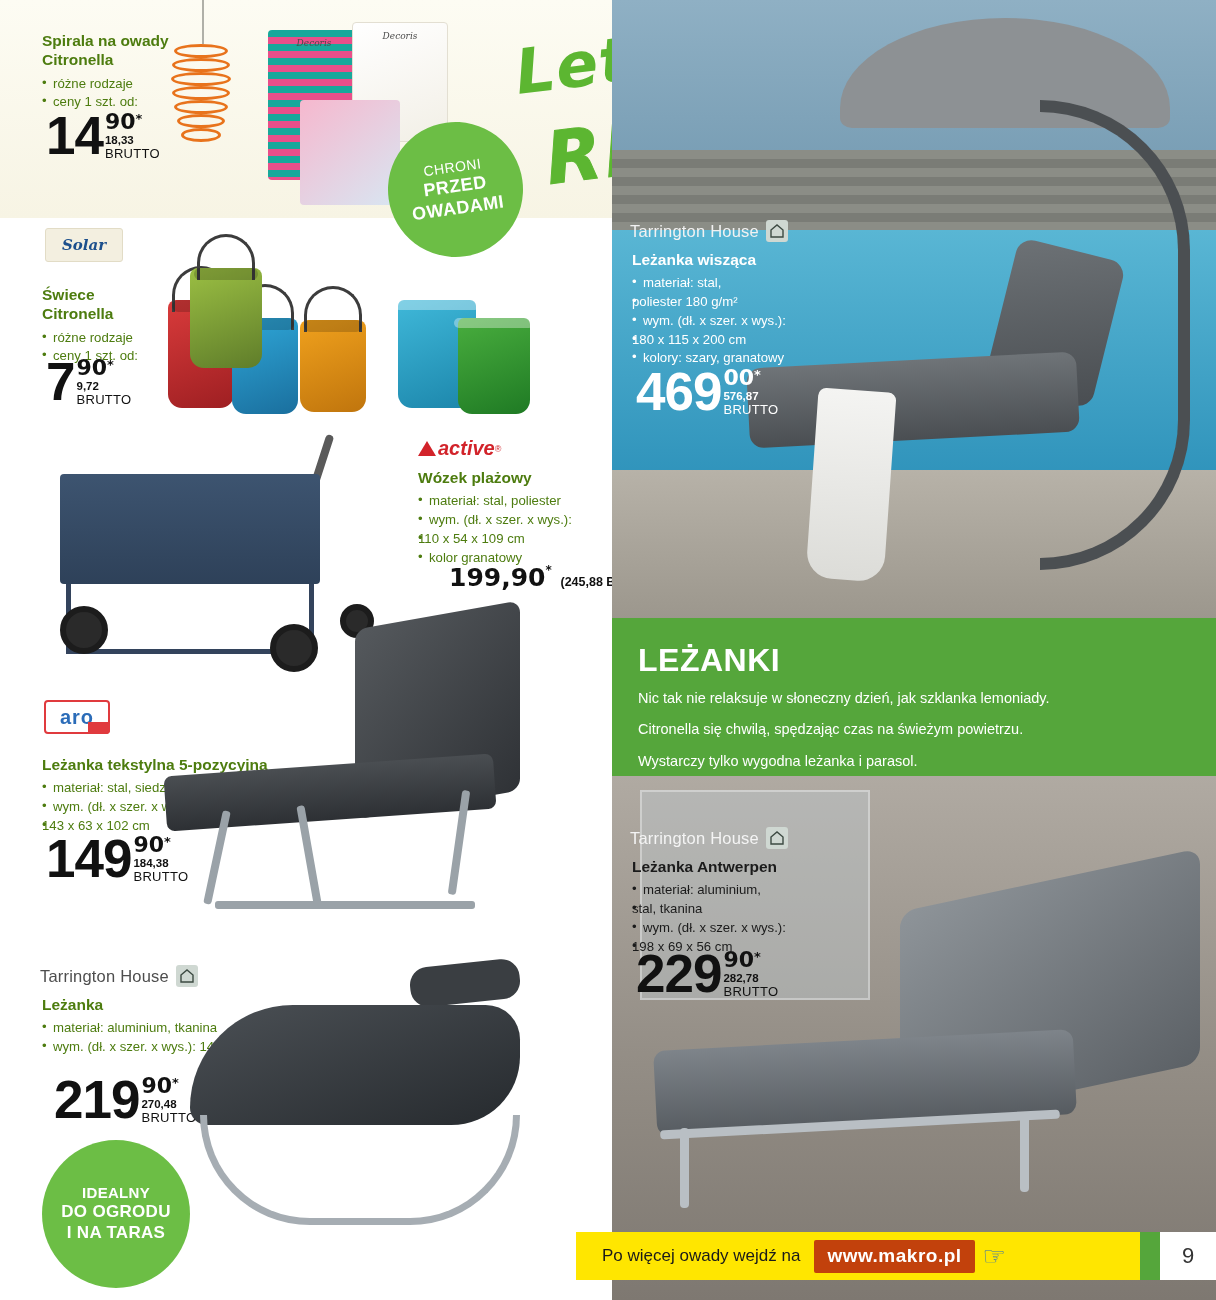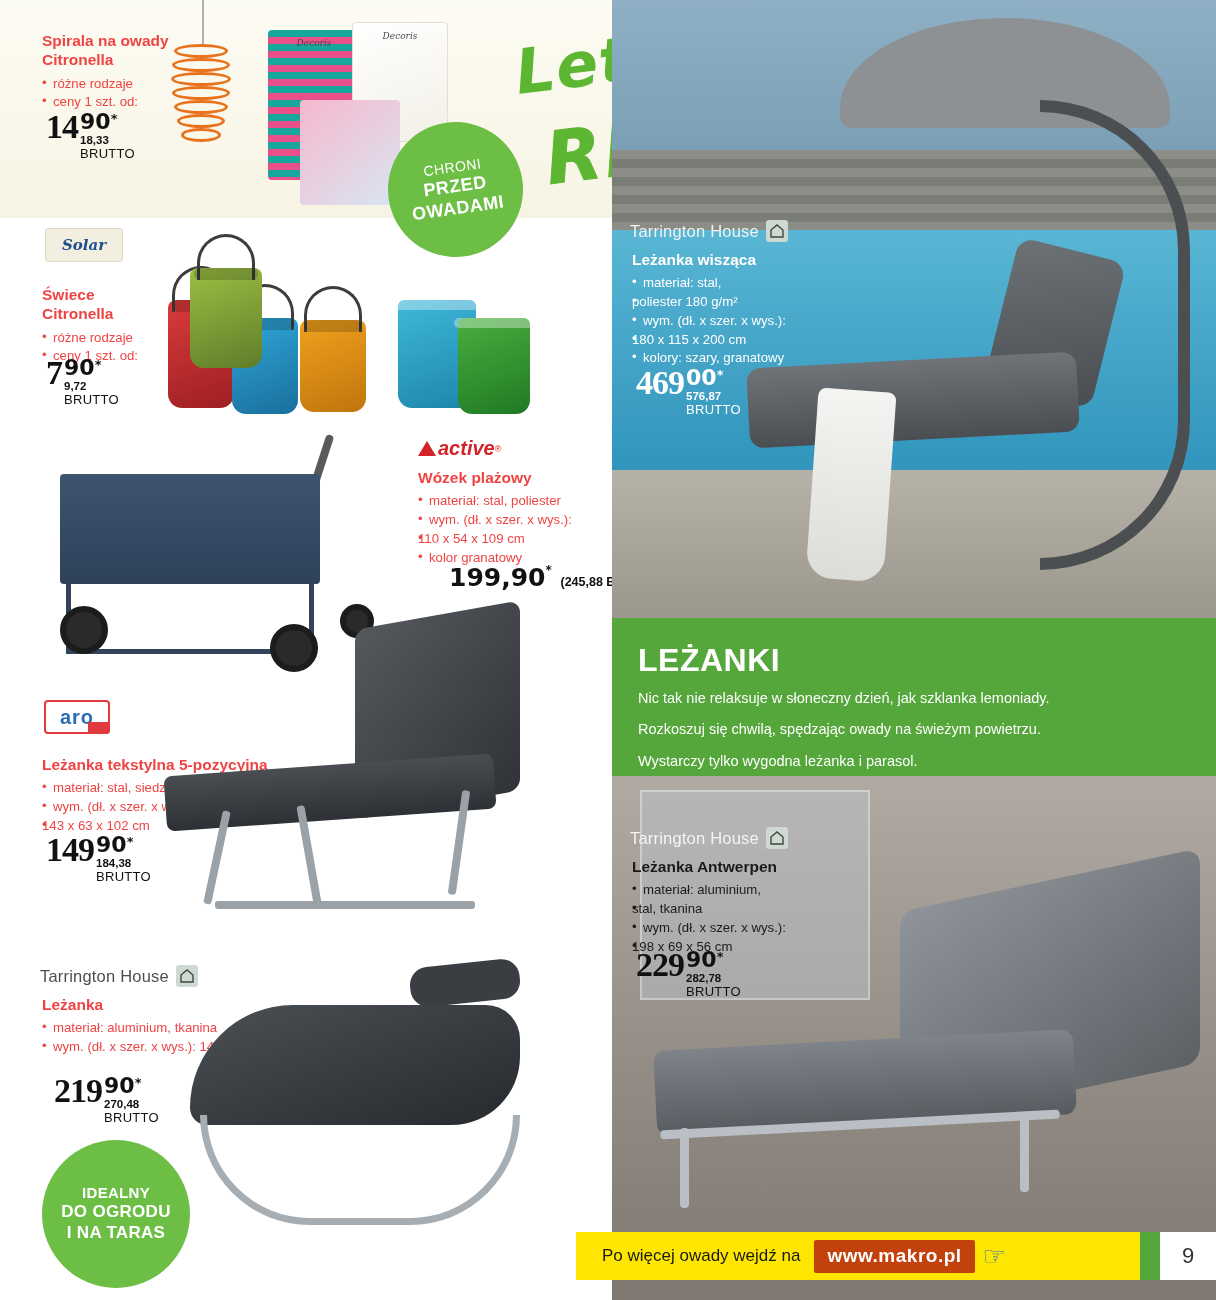--- a/index.html
+++ b/index.html
@@ -43,30 +43,30 @@
   }
   .badge-owady { left: 388px; top: 122px; width: 135px; height: 135px; transform: rotate(-8deg); }
   .badge-owady .l1 { font-size: 14px; letter-spacing: .5px; }
   .badge-owady .l2 { font-size: 18px; font-weight: bold; letter-spacing: .5px; }
   .badge-owady .l3 { font-size: 18px; font-weight: bold; letter-spacing: .5px; }
   .badge-ogrod { left: 42px; top: 1140px; width: 148px; height: 148px; }
   .badge-ogrod div { font-size: 17px; font-weight: bold; letter-spacing: .3px; }
   .badge-ogrod .l1 { font-size: 15px; font-weight: bold; }
 
   
-  .tb { position: absolute; color: #ef4444; }
+  .tb { position: absolute; color: #4d7c0f; }
   .tb .title { font-size: 15.5px; font-weight: bold; line-height: 1.25; }
   .tb ul { list-style: none; margin-top: 5px; }
   .tb li { font-size: 13.2px; line-height: 1.42; position: relative; padding-left: 11px; }
   .tb li:before { content: "•"; position: absolute; left: 0; top: -1px; }
 
   
   .price { position: absolute; color: #111; }
   .price .row { display: flex; align-items: flex-start; }
-  .price .int { font-family: Liberation Serif, serif; font-weight: bold; font-size: 34px; line-height: 0.9; letter-spacing: -1px; }
+  .price .int { font-family: Liberation Sans, sans-serif; font-weight: bold; font-size: 53px; line-height: 0.9; letter-spacing: -1px; }
   .price .stack { margin-left: 2px; padding-top: 1px; }
   .price .dec { font-family: "DejaVu Sans", sans-serif; font-weight: bold; font-size: 22px; line-height: 0.85; }
   .price .star { font-size: 13px; font-weight: bold; vertical-align: top; }
   .price .gross { font-size: 11.5px; font-weight: bold; line-height: 1.05; margin-top: 2px; }
   .price .brutto { font-size: 13px; font-weight: normal; letter-spacing: .3px; }
   .price-inline { position: absolute; font-family: "DejaVu Sans", sans-serif; font-weight: bold; font-size: 25px; color: #111; }
   .price-inline .st { font-size: 12px; vertical-align: top; }
   .price-inline .gr { font-family: "Liberation Sans", sans-serif; font-size: 12.5px; font-weight: bold; }
 
   
@@ -504,21 +504,21 @@
         </div>
         <div class="gross">576,87</div>
         <div class="brutto">BRUTTO</div>
       </div>
     </div>
   </div>
 
   <div class="green-band">
     <h2>LEŻANKI</h2>
     <p>Nic tak nie relaksuje w słoneczny dzień, jak szklanka lemoniady.</p>
-    <p>Rozkoszuj się chwilą, spędzając owady na świeżym powietrzu.</p>
+    <p>Citronella się chwilą, spędzając czas na świeżym powietrzu.</p>
     <p>Wystarczy tylko wygodna leżanka i parasol.</p>
   </div>
 
   <div class="right-bottom"></div>
   <div class="rb-glass"></div>
   <div class="lounger">
     <div class="backrest"></div>
     <div class="seat"></div>
     <div class="bar" style="left:20px; top:240px; width:400px; height:9px; transform:rotate(-3deg);"></div>
     <div class="bar" style="left:40px; top:248px; width:9px; height:80px;"></div>

